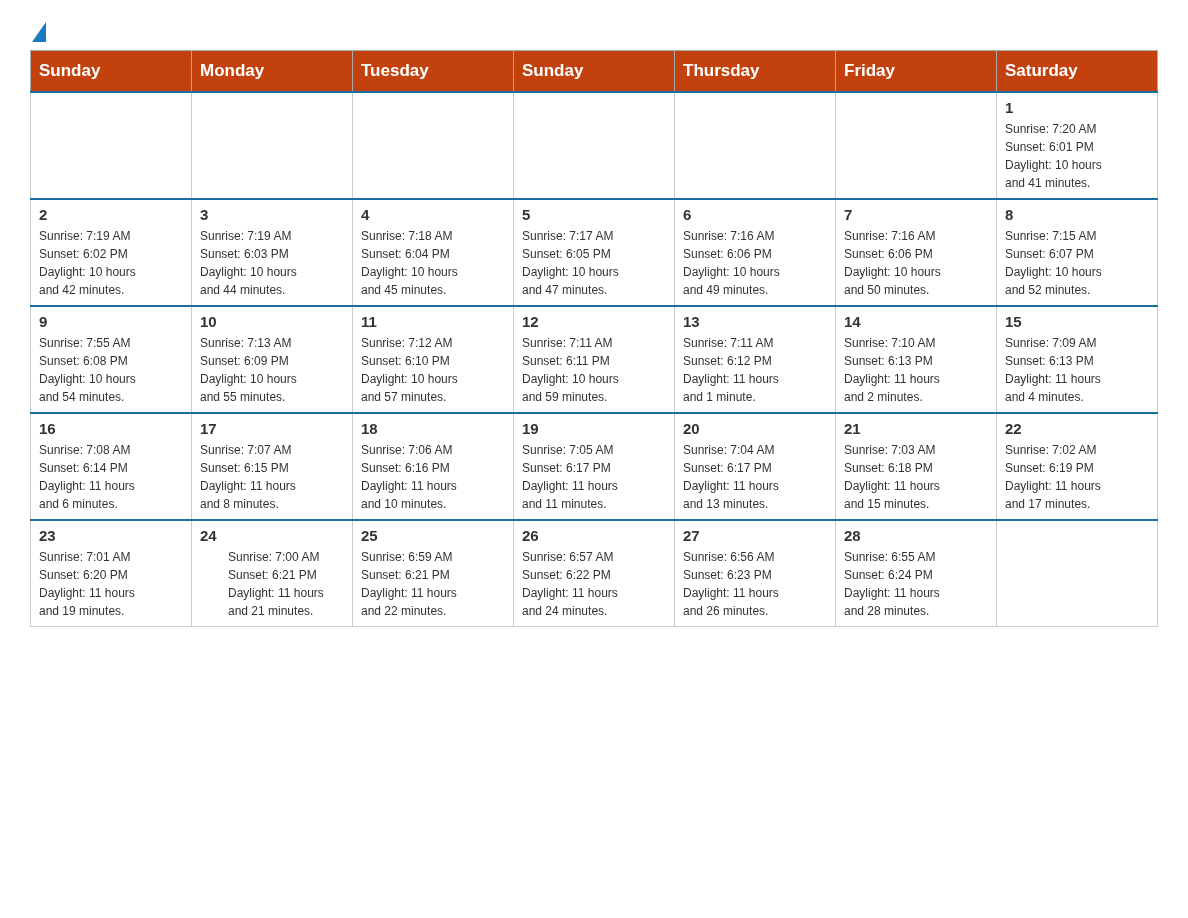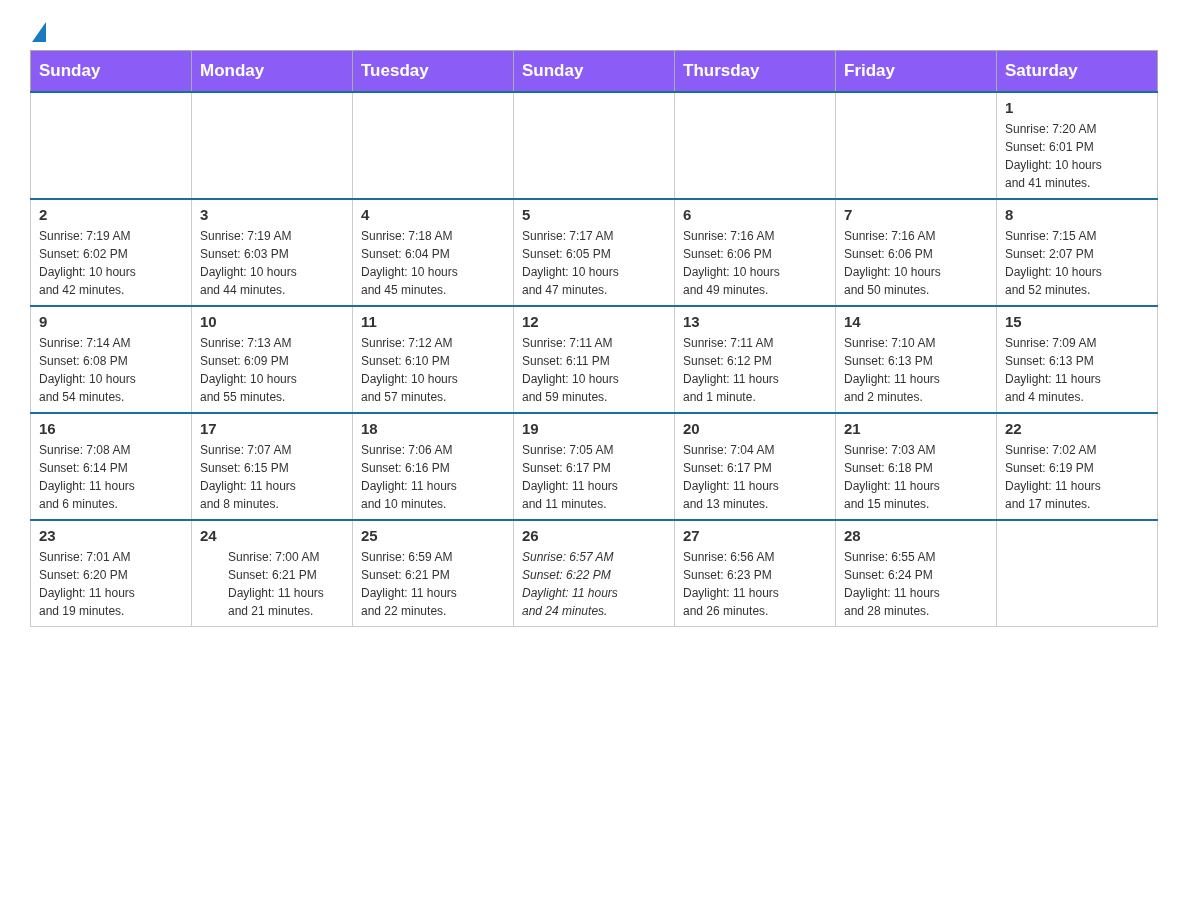--- a/index.html
+++ b/index.html
@@ -56,21 +56,21 @@
       font-size: 22px;
       color: #333;
       margin-top: 4px;
     }
     .calendar {
       width: 100%;
       border-collapse: collapse;
       border: 1px solid #aaa;
     }
     .calendar th {
-      background-color: #8b5cf6;
+      background-color: #c2410c;
       color: #fff;
       font-size: 17px;
       font-weight: bold;
       padding: 10px 8px;
       text-align: left;
       border: 1px solid #aaa;
     }
     .calendar td {
       vertical-align: top;
       padding: 6px 8px;
@@ -183,29 +183,29 @@
         <td>
           <span class="day-num">7</span>
           <div class="day-info" style="white-space: pre-line;">Sunrise: 7:16 AM
 Sunset: 6:06 PM
 Daylight: 10 hours
 and 50 minutes.</div>
         </td>
         <td>
           <span class="day-num">8</span>
           <div class="day-info" style="white-space: pre-line;">Sunrise: 7:15 AM
-Sunset: 2:07 PM
+Sunset: 6:07 PM
 Daylight: 10 hours
 and 52 minutes.</div>
         </td>
       </tr>
       <tr>
         <td>
           <span class="day-num">9</span>
-          <div class="day-info" style="white-space: pre-line;">Sunrise: 7:14 AM
+          <div class="day-info" style="white-space: pre-line;">Sunrise: 7:55 AM
 Sunset: 6:08 PM
 Daylight: 10 hours
 and 54 minutes.</div>
         </td>
         <td>
           <span class="day-num">10</span>
           <div class="day-info" style="white-space: pre-line;">Sunrise: 7:13 AM
 Sunset: 6:09 PM
 Daylight: 10 hours
 and 55 minutes.</div>
@@ -314,21 +314,21 @@
         </td>
         <td>
           <span class="day-num">25</span>
           <div class="day-info" style="white-space: pre-line;">Sunrise: 6:59 AM
 Sunset: 6:21 PM
 Daylight: 11 hours
 and 22 minutes.</div>
         </td>
         <td>
           <span class="day-num">26</span>
-          <div class="day-info" style="white-space: pre-line; font-style: italic;">Sunrise: 6:57 AM
+          <div class="day-info" style="white-space: pre-line;">Sunrise: 6:57 AM
 Sunset: 6:22 PM
 Daylight: 11 hours
 and 24 minutes.</div>
         </td>
         <td>
           <span class="day-num">27</span>
           <div class="day-info" style="white-space: pre-line;">Sunrise: 6:56 AM
 Sunset: 6:23 PM
 Daylight: 11 hours
 and 26 minutes.</div>

